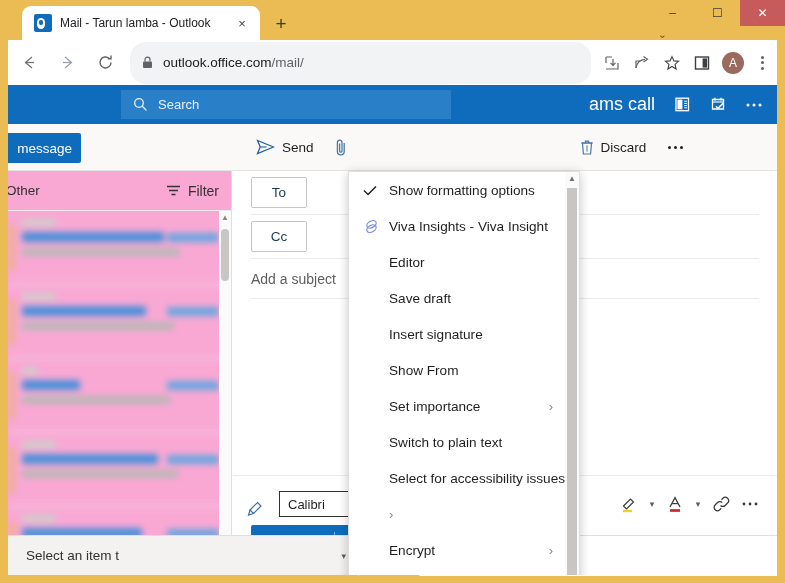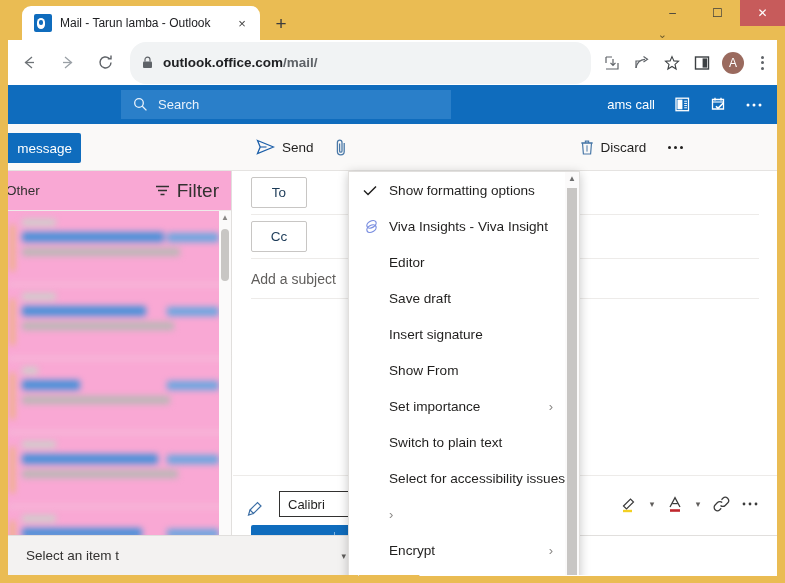--- a/index.html
+++ b/index.html
@@ -76,21 +76,21 @@
   }
   .nav-btn {
     width: 34px; height: 34px; margin-left: 4px;
     display: flex; align-items: center; justify-content: center;
     color: #5f6368; font-size: 16px; flex: 0 0 auto;
   }
   .nav-btn.back, .nav-btn.fwd { color: #6e7377; }
   .omnibox {
     flex: 1 1 auto; height: 42px; margin: 0 6px 0 8px;
     background: #f1f3f4; border-radius: 16px;
-    display: flex; align-items: center; padding: 0 12px; font-weight: bold;
+    display: flex; align-items: center; padding: 0 12px;
   }
   .lock-icon { margin-right: 10px; display: flex; align-items: center; }
   .url { font-size: 13.5px; color: #202124; white-space: nowrap; }
   .url .path { color: #5f6368; }
   .omni-right { display: flex; align-items: center; flex: 0 0 auto; padding-right: 2px;}
   .oi { width: 30px; height: 30px; display:flex; align-items:center; justify-content:center; color:#5f6368;}
   .avatar {
     width: 22px; height: 22px; border-radius: 50%;
     background: #9a6a5e; color: #fff; font-size: 12px;
     display: flex; align-items: center; justify-content: center;
@@ -112,21 +112,21 @@
   .search-box {
     position: absolute; left: 113px; top: 5px; width: 330px; height: 29px;
     background: #2a7fc9; display: flex; align-items: center; padding: 0 12px;
   }
   .search-box .mag { margin-right: 10px; }
   .search-ph { color: #e9f2fb; font-size: 13px; }
   .o-header-right {
     position: absolute; right: 6px; top: 0; height: 39px;
     display: flex; align-items: center; gap: 2px;
   }
-  .ohr-text { color: #fff; font-size: 13px; margin-right: 8px; }
+  .ohr-text { color: #fff; font-size: 18px; margin-right: 8px; }
   .ohr-icon { width: 34px; height: 34px; display:flex; align-items:center; justify-content:center; color:#fff; }
 
   
   .cmdbar {
     position: absolute; left: 0; top: 39px; width: 769px; height: 47px;
     background: #faf9f8; border-bottom: 1px solid #e5e3e1;
   }
   .newmsg-btn {
     position: absolute; left: -22px; top: 9px; width: 95px; height: 30px;
     background: #0f6cbd; color: #fff; font-size: 13.5px;
@@ -150,21 +150,21 @@
   .list-pane {
     position: absolute; left: 0; top: 86px; width: 224px; height: 404px;
     background: #f9a8d4; border-right: 1px solid #e1dfdd;
   }
   .list-head {
     height: 40px; display: flex; align-items: center;
     padding: 0 12px; justify-content: space-between;
     border-bottom: 1px solid #edebe9;
   }
   .focused-other { display:flex; gap:18px; font-size:13.5px; color:#323130; margin-left:-14px;}
-  .filter-wrap { display:flex; align-items:center; gap:7px; font-size:19px; color:#323130; }
+  .filter-wrap { display:flex; align-items:center; gap:7px; font-size:14px; color:#323130; }
   .mail-rows { position: relative; }
   .mail-row {
     height: 74px; border-bottom: 1px solid #f0eeec;
     padding: 8px 12px 8px 14px; position: relative;
     filter: blur(3.2px);
   }
   .mr-unreadbar {
     position: absolute; left: 3px; top: 14px; width: 3px; height: 46px; background: #e8b94e;
   }
   .mr-tiny { height: 7px; width: 34px; background: #cfcdcb; border-radius: 2px; margin-bottom: 6px;}

